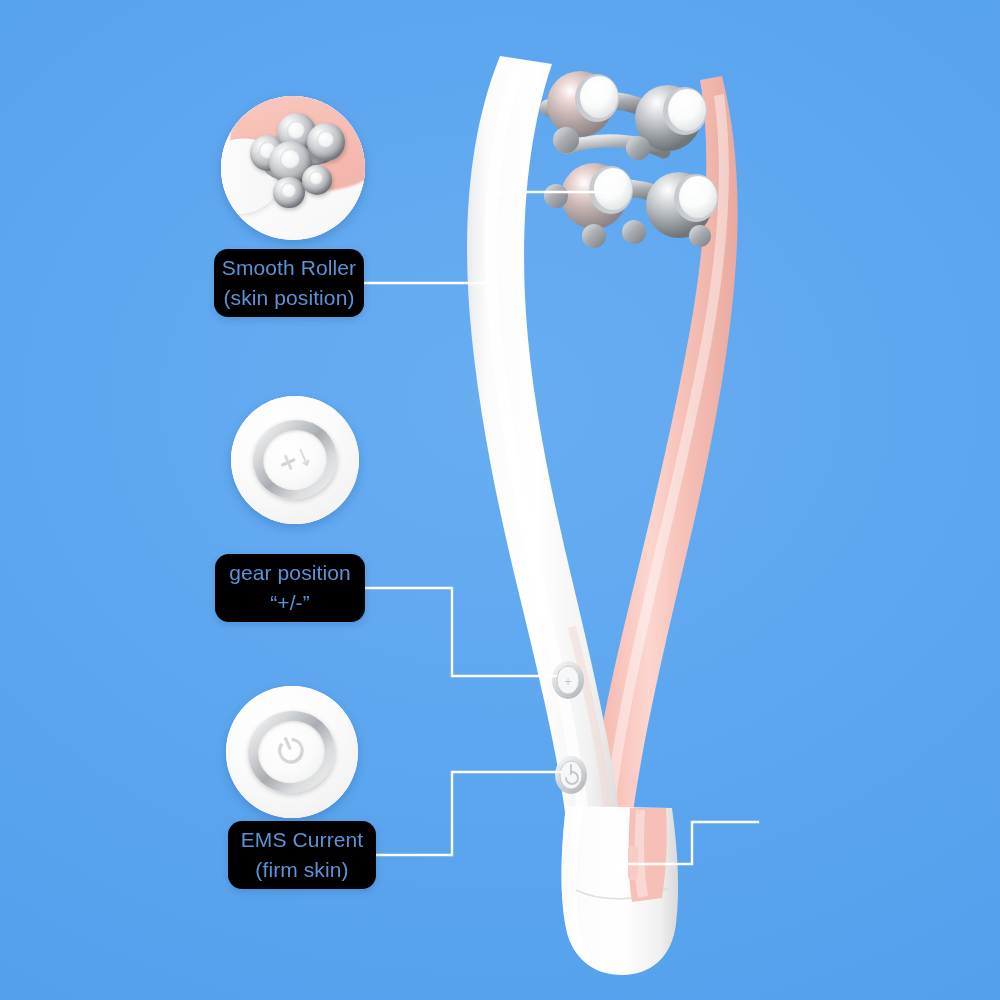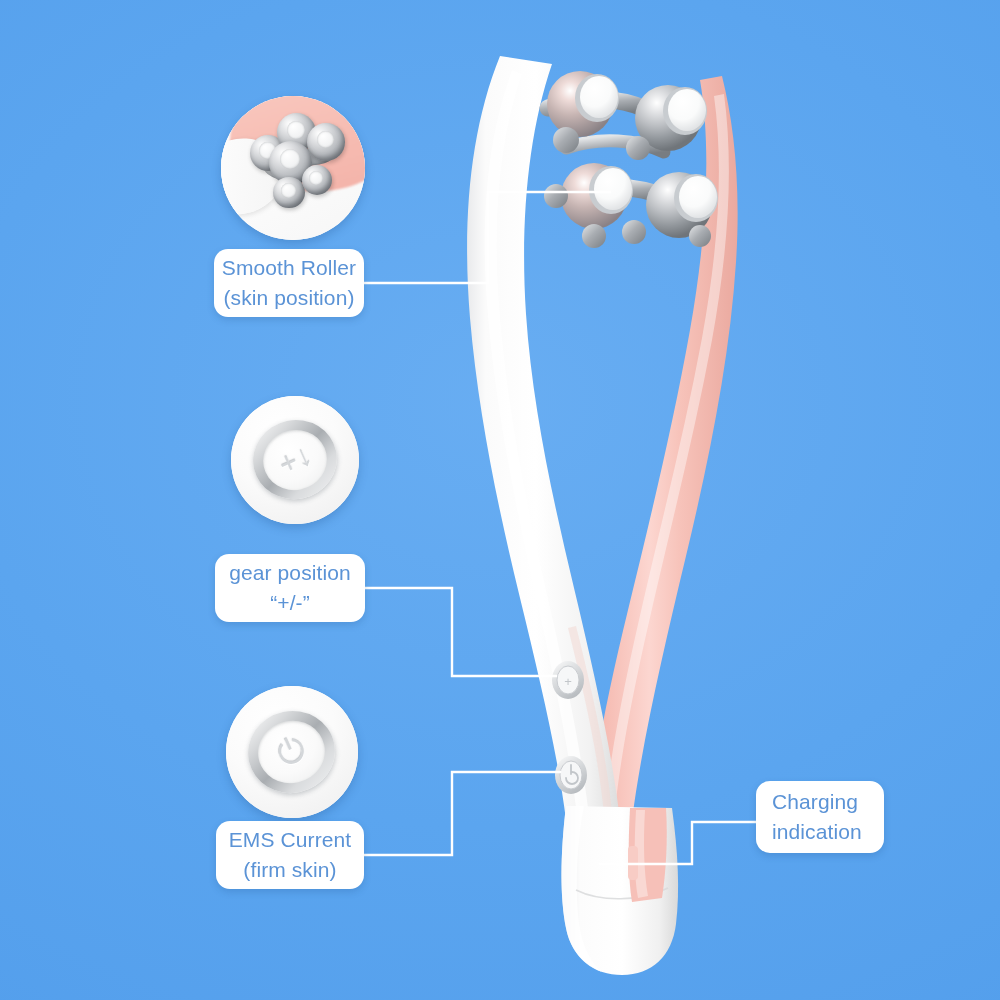--- a/index.html
+++ b/index.html
@@ -26,21 +26,21 @@
   
   .lines {
     position: absolute;
     inset: 0;
     pointer-events: none;
   }
 
   
   .label-box {
     position: absolute;
-    background: #ffffff;
+    background: #000000;
     border-radius: 14px;
     box-shadow: 0 3px 7px rgba(30, 80, 140, 0.22);
     display: flex;
     flex-direction: column;
     align-items: center;
     justify-content: center;
     color: #5b93d6;
     font-size: 21px;
     line-height: 1.42;
     text-align: left;
@@ -361,23 +361,19 @@
   <div class="label-box" style="left:214px; top:249px; width:150px; height:68px;">
     <span class="l1">Smooth Roller</span>
     <span class="l2">(skin position)</span>
   </div>
 
   <div class="label-box" style="left:215px; top:554px; width:150px; height:68px;">
     <span class="l1">gear position</span>
     <span class="l2">“+/-”</span>
   </div>
 
-  <div class="label-box" style="left:216px; top:821px; width:148px; height:68px;">
+  <div class="label-box" style="left:228px; top:821px; width:148px; height:68px;">
     <span class="l1">EMS Current</span>
     <span class="l2">(firm skin)</span>
   </div>
 
-  <div class="label-box" style="left:756px; top:781px; width:128px; height:72px; align-items:flex-start; padding-left:16px;">
-    <span class="l1">Charging</span>
-    <span class="l2">indication</span>
-  </div>
 
 </div>
 
 </body></html>

